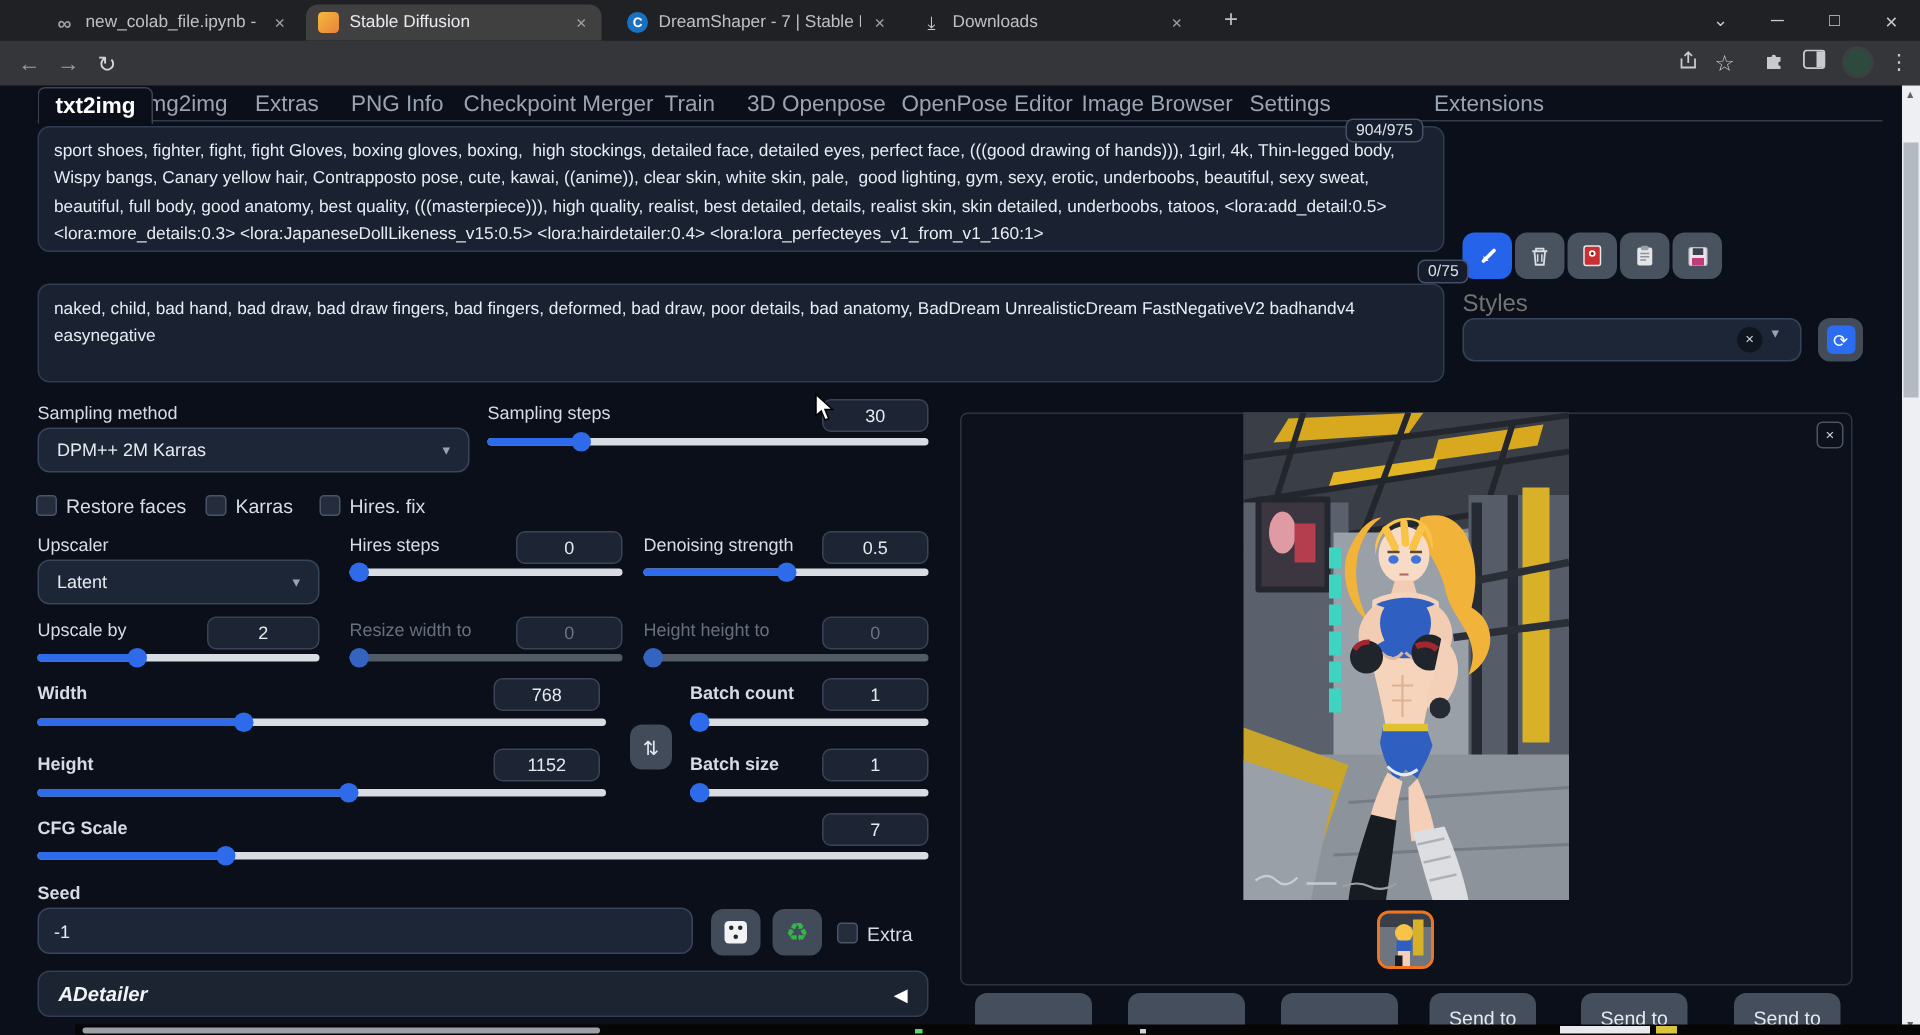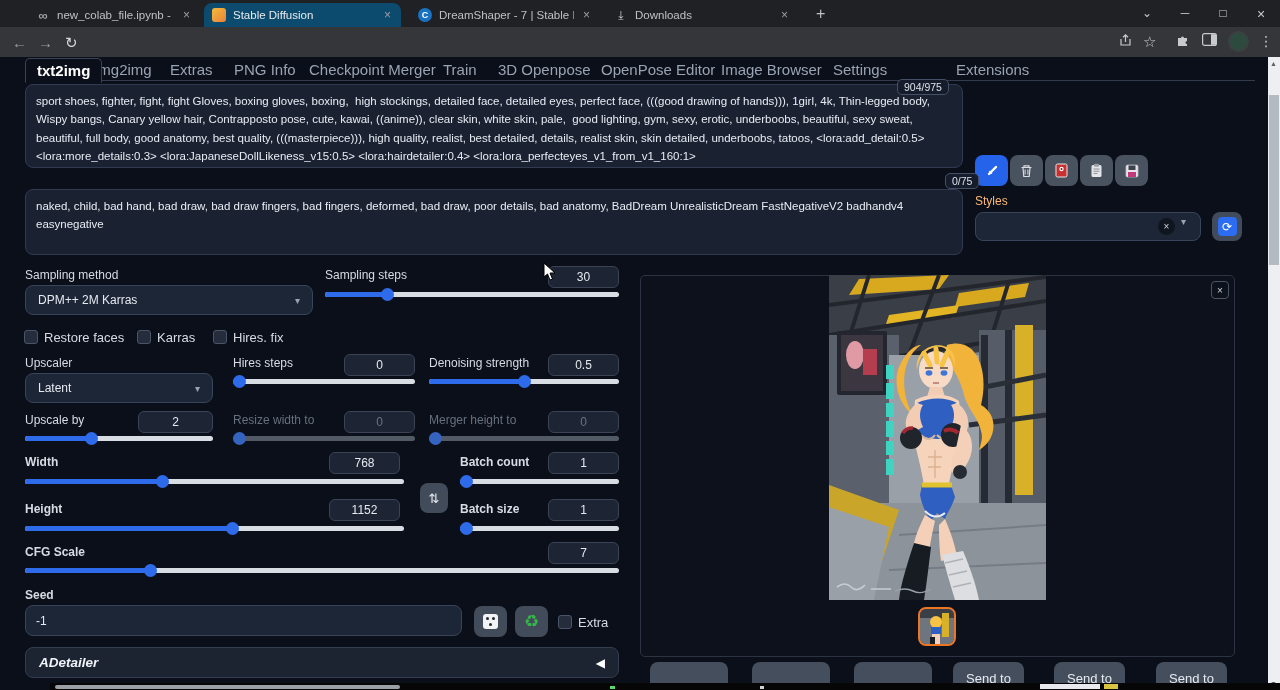--- a/index.html
+++ b/index.html
@@ -5,21 +5,21 @@
   * { margin:0; padding:0; box-sizing:border-box; }
   html,body { background:#000; }
   body { font-family:"Liberation Sans", sans-serif; }
   .screen { position:relative; width:1280px; height:690px; overflow:hidden; background:#0b0f19; }
   .abs { position:absolute; }
 
   
   .tabstrip { left:0; top:0; width:1280px; height:27px; background:#202124; }
   .btab { top:3px; height:24px; border-radius:8px 8px 0 0; display:flex; align-items:center; gap:7px;
           padding:0 8px; color:#bdc1c6; font-size:11.5px; white-space:nowrap; overflow:hidden; }
-  .btab.active { background:#0c4a6e; color:#e8eaed; }
+  .btab.active { background:#404040; color:#e8eaed; }
   .btab .ttl { flex:1; overflow:hidden; text-overflow:clip; }
   .tclose { color:#9aa0a6; font-size:12px; padding:0 2px; }
   .favicon { width:14px; height:14px; border-radius:3px; display:inline-flex; align-items:center; justify-content:center; flex:none; font-size:9px; }
   .fav-colab { color:#9aa0a6; font-size:13px; font-weight:700; }
   .fav-sd { background:linear-gradient(135deg,#f6b93d,#e8833a); }
   .fav-civ { background:#1971c2; border-radius:50%; color:#fff; font-weight:700; }
   .fav-dl { color:#c6c9ce; font-size:12px; }
   .newtab { top:5px; color:#bdc1c6; font-size:16px; }
   .winbtn { top:6px; color:#c7cacf; font-size:12px; width:14px; text-align:center; }
   .toolbar { left:0; top:27px; width:1280px; height:30px; background:#35363a; }
@@ -45,21 +45,21 @@
   .badge { background:#151c2b; border:1px solid #455066; border-radius:5px; color:#dbe1ea;
            font-size:10.5px; padding:1px 6px; z-index:3; }
 
   
   .generate { left:975px; top:88px; width:267px; height:62px; border-radius:8px;
               background:linear-gradient(180deg,#f5851f,#e8640e); color:#fff; font-size:15px; font-weight:700;
               display:flex; align-items:center; justify-content:center; box-shadow:0 1px 2px rgba(0,0,0,.4); }
   .toolbtn { top:155px; width:33px; height:31px; border-radius:8px; background:#49525f;
              display:flex; align-items:center; justify-content:center; }
   .toolbtn.blue { background:#2563eb; }
-  .stylabel { left:975px; top:194px; font-size:12px; color:#fdba74; }
+  .stylabel { left:975px; top:194px; font-size:16px; color:#737373; }
   .styledd { left:975px; top:212px; width:226px; height:29px; background:#1d2636; border:1px solid #38445a; border-radius:8px; }
   .ddclear { left:1158px; top:218px; width:17px; height:17px; border-radius:50%; background:#10161f;
              color:#cfd5de; font-size:10px; display:flex; align-items:center; justify-content:center; }
   .ddcaret { left:1181px; top:216px; color:#9aa3b2; font-size:10px; }
   .refbtn { left:1212px; top:212px; width:30px; height:29px; border-radius:8px; background:#424b59;
             display:flex; align-items:center; justify-content:center; }
   .refsq { width:19px; height:19px; border-radius:4px; background:#2b6cf0; color:#fff; font-size:12px;
            display:flex; align-items:center; justify-content:center; }
 
   
@@ -279,21 +279,21 @@
   <div class="abs slider" style="left:25px;top:436px;width:188px;">
     <div class="fill" style="width:35%"></div>
       <div class="knob" style="left:32%"></div>
   </div>
   <div class="abs label dim" style="left:233px;top:413px;">Resize width to</div>
   <div class="abs numbox dim" style="left:344px;top:411px;width:71px;">0</div>
   <div class="abs slider dim" style="left:233px;top:436px;width:182px;">
     <div class="fill" style="width:4%"></div>
       <div class="knob" style="left:0%"></div>
   </div>
-  <div class="abs label dim" style="left:429px;top:413px;">Merger height to</div>
+  <div class="abs label dim" style="left:429px;top:413px;">Height height to</div>
   <div class="abs numbox dim" style="left:548px;top:411px;width:71px;">0</div>
   <div class="abs slider dim" style="left:429px;top:436px;width:190px;">
     <div class="fill" style="width:4%"></div>
       <div class="knob" style="left:0%"></div>
   </div>
 
   <div class="abs label" style="left:25px;top:455px;font-weight:700;">Width</div>
   <div class="abs numbox" style="left:329px;top:452px;width:71px;">768</div>
   <div class="abs slider" style="left:25px;top:479px;width:379px;">
     <div class="fill" style="width:36%"></div>

